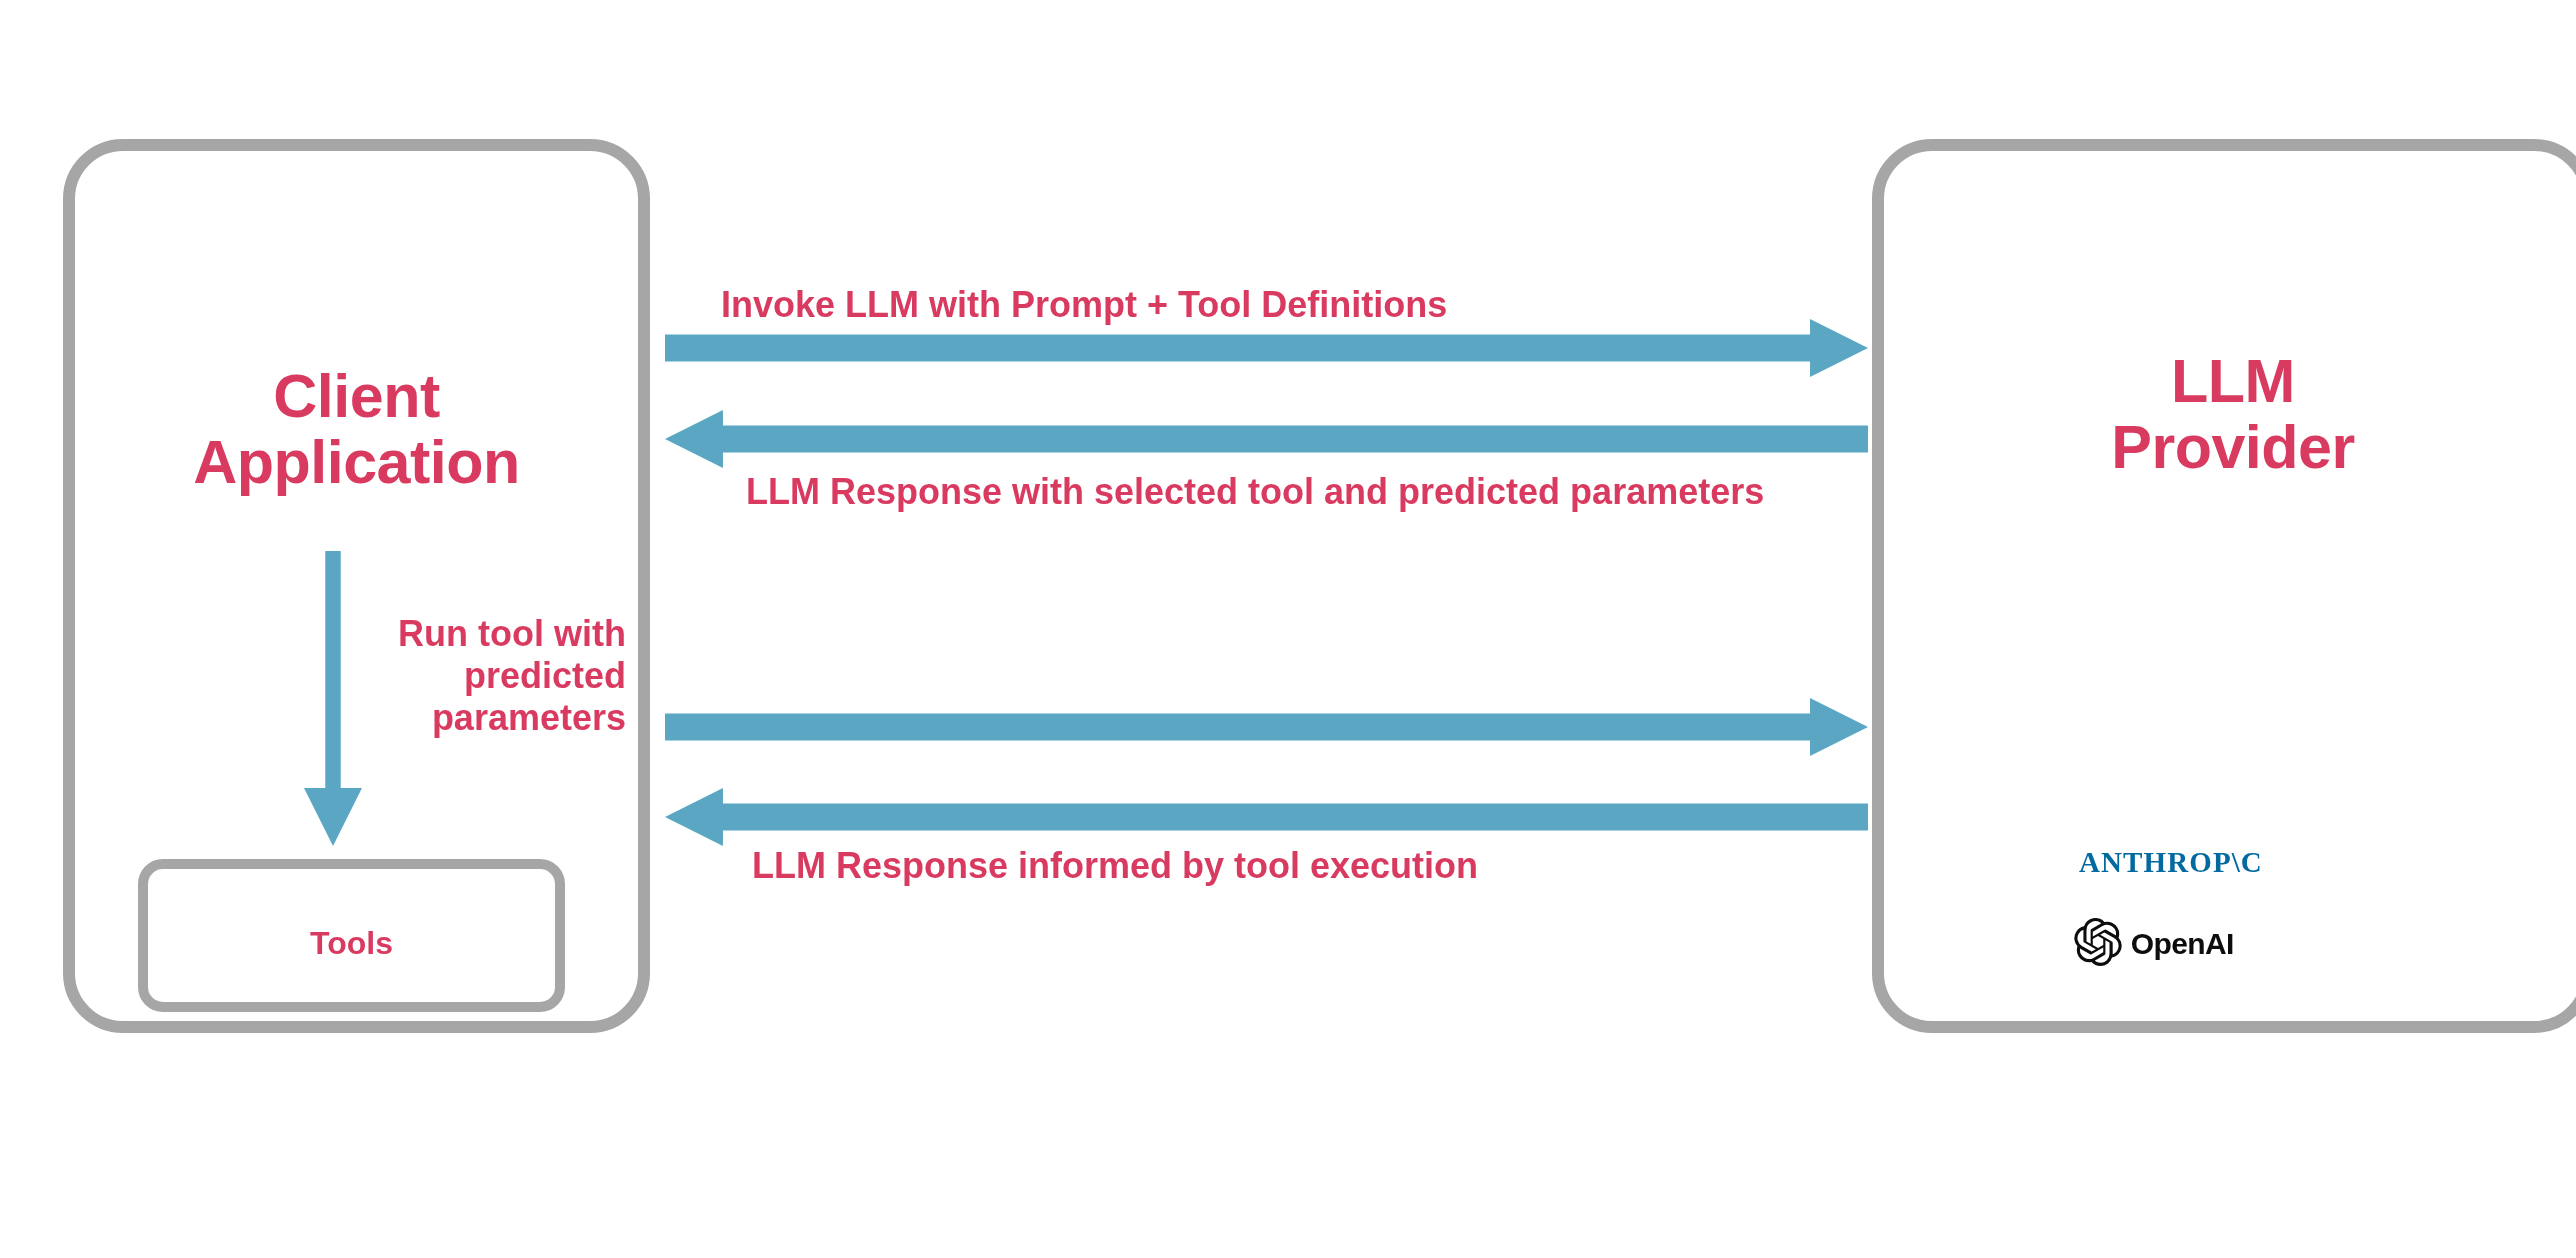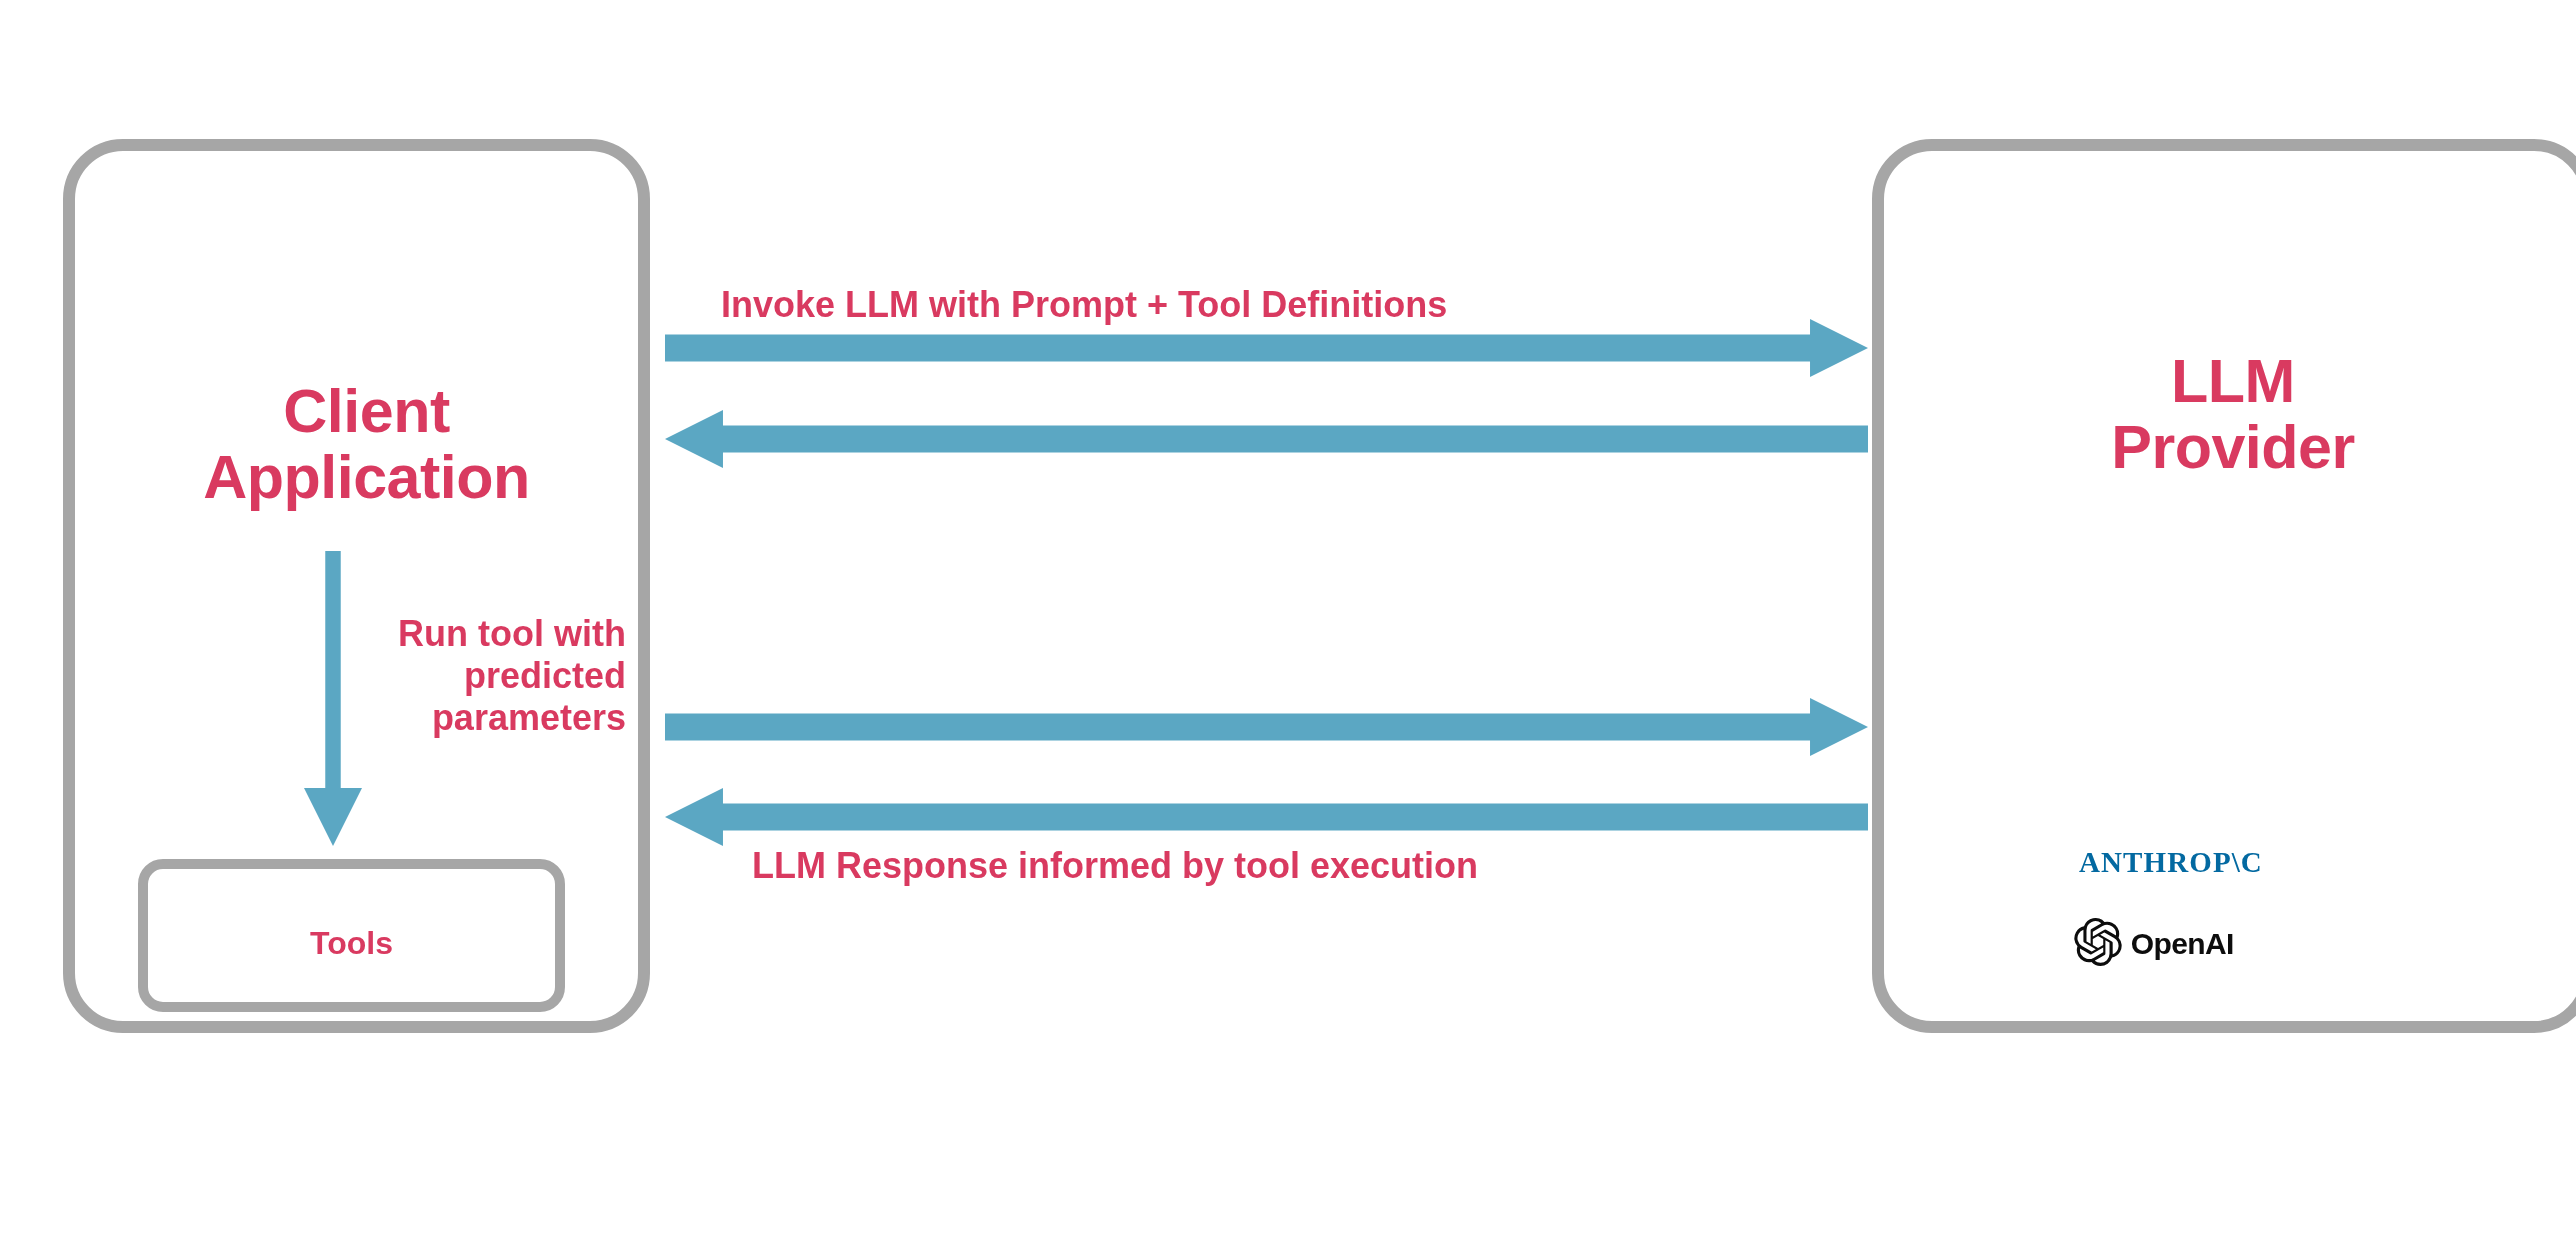--- a/index.html
+++ b/index.html
@@ -51,22 +51,21 @@
     text-align: center;
     color: #d93a60;
     font-weight: 700;
     font-size: 61px;
     line-height: 1.08;
     letter-spacing: -0.5px;
     user-select: none;
   }
   #client-title {
     left: 0;
-    top: 228px;
-    padding-left: 10px;
+    top: 213px;
   }
   #provider-title {
     left: 0;
     top: 198px;
   }
   #tools-label {
     position: absolute;
     left: 0;
     top: 56px;
     width: 100%;
@@ -161,20 +160,21 @@
       <path d="M0 16 H1185 V0 L1245 30 L1185 60 V44 H0 Z" fill="#5ba7c3"></path>
     </svg>
   </div>
 
   <div class="arrow-h" style="left:665px; top:410px; width:1203px;">
     <svg width="1203" height="58" viewBox="0 0 1245 60" preserveAspectRatio="none" aria-hidden="true">
       <path d="M1245 16 H60 V0 L0 30 L60 60 V44 H1245 Z" fill="#5ba7c3"></path>
     </svg>
   </div>
 
+  <div class="flow-label" style="left:746px; top:471px;">LLM Response with selected tool and predicted parameters</div>
 
 
   <div class="arrow-h" style="left:665px; top:698px; width:1203px;">
     <svg width="1203" height="58" viewBox="0 0 1245 60" preserveAspectRatio="none" aria-hidden="true">
       <path d="M0 16 H1185 V0 L1245 30 L1185 60 V44 H0 Z" fill="#5ba7c3"></path>
     </svg>
   </div>
 
   <div class="arrow-h" style="left:665px; top:788px; width:1203px;">
     <svg width="1203" height="58" viewBox="0 0 1245 60" preserveAspectRatio="none" aria-hidden="true">

